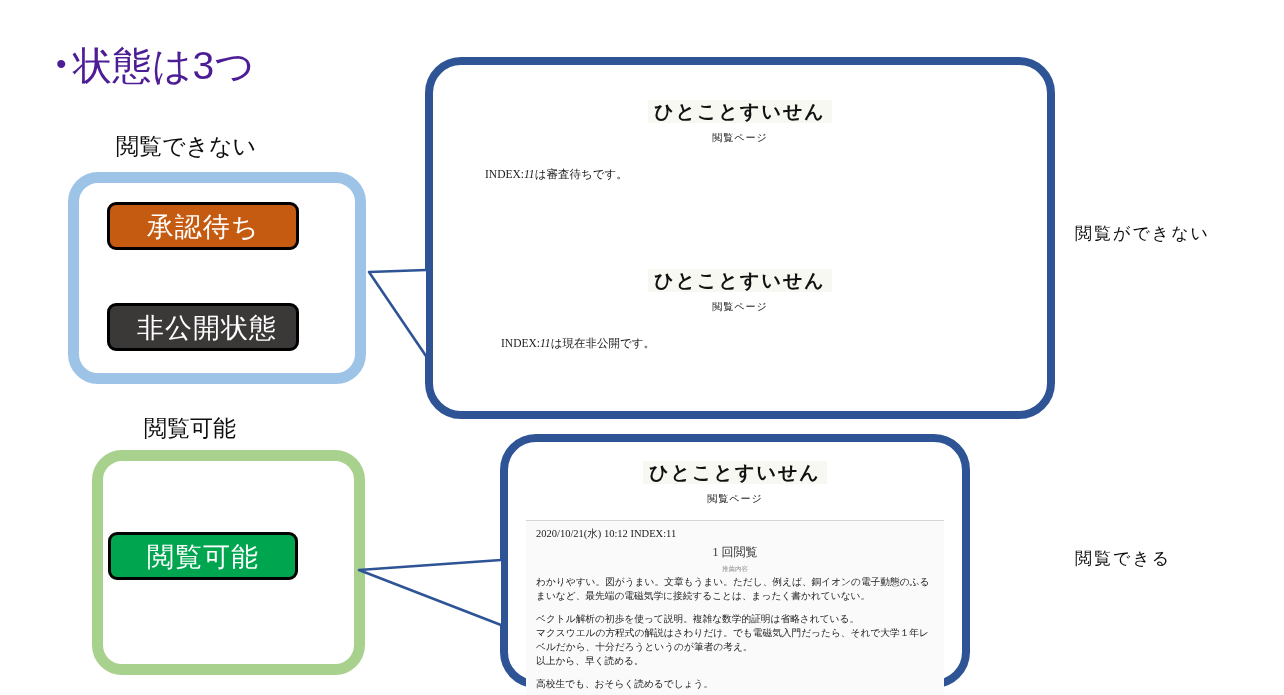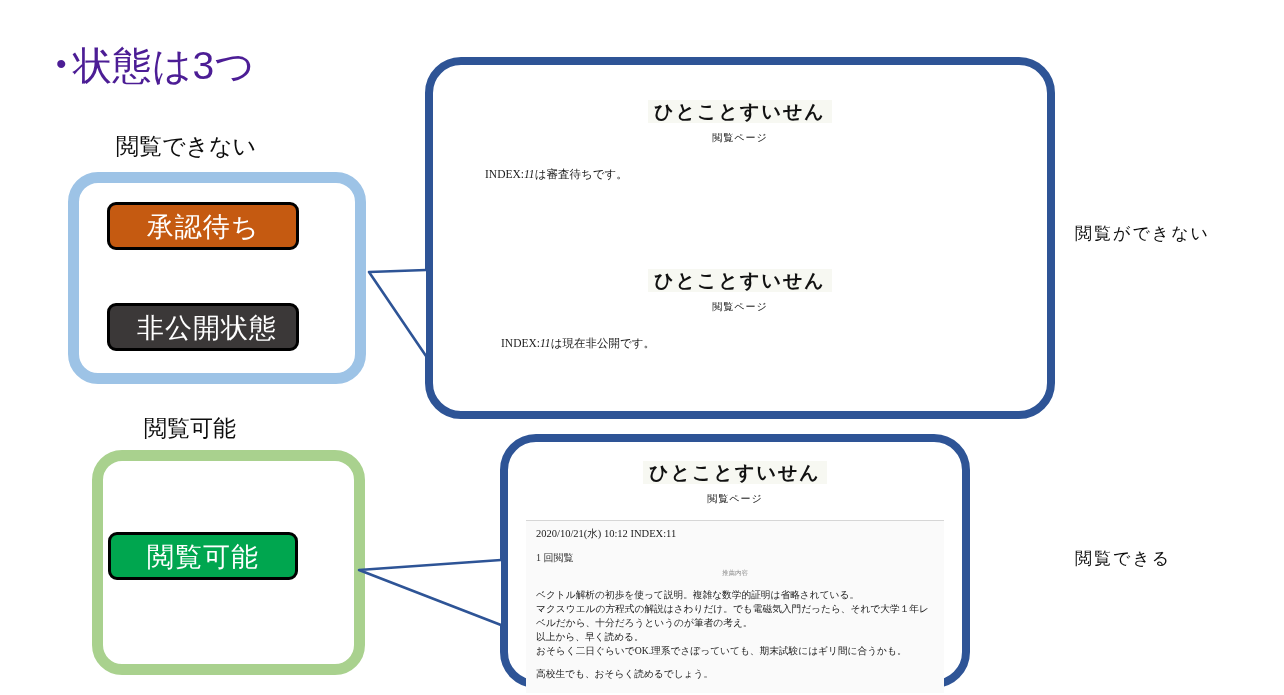--- a/index.html
+++ b/index.html
@@ -190,24 +190,24 @@
     font-size: 14.5px;
     color: #111111;
     white-space: nowrap;
   }
   .article-meta {
     font-size: 10.5px;
     color: #1a1a1a;
     white-space: nowrap;
   }
   .article-views {
-    font-size: 10px;
+    font-size: 12px;
     color: #333333;
-    text-align: left;
-    margin-top: 10px;
+    text-align: center;
+    margin-top: 3px;
   }
   .article-section-label {
     font-size: 6.5px;
     color: #8a8a8a;
     text-align: center;
     margin-top: 4px;
   }
   .article-body {
     font-size: 9.7px;
     line-height: 1.45;
@@ -266,25 +266,25 @@
     <div class="shot-brand"><span>ひとことすいせん</span></div>
     <div class="shot-sub">閲覧ページ</div>
 
     <div class="article-card">
       <div class="article-head">
         <div class="article-meta">2020/10/21(水) 10:12 INDEX:11</div>
       </div>
       <div class="article-views">1 回閲覧</div>
       <div class="article-section-label">推薦内容</div>
       <div class="article-body">
+        <p>わかりやすい。図がうまい。文章もうまい。ただし、例えば、銅イオンの電子動態のふるまいなど、最先端の電磁気学に接続することは、まったく書かれていない。</p>
         <div class="gap"></div>
         <p>ベクトル解析の初歩を使って説明。複雑な数学的証明は省略されている。</p>
         <p>マクスウエルの方程式の解説はさわりだけ。でも電磁気入門だったら、それで大学１年レベルだから、十分だろうというのが筆者の考え。</p>
         <p>以上から、早く読める。</p>
-        <p>おそらく二日ぐらいでOK.理系でさぼっていても、期末試験にはギリ間に合うかも。</p>
         <div class="gap"></div>
         <p>高校生でも、おそらく読めるでしょう。</p>
       </div>
     </div>
   </div>
 </div>
 
 <svg id="tails" viewBox="0 0 1284 695">
   <polyline points="426,270 369,272 426,356" fill="#ffffff" stroke="#2e5496" stroke-width="2.6" stroke-linejoin="round" stroke-linecap="round"></polyline>
   <polyline points="501,560 359,570 501,625" fill="#ffffff" stroke="#2e5496" stroke-width="2.6" stroke-linejoin="round" stroke-linecap="round"></polyline>

